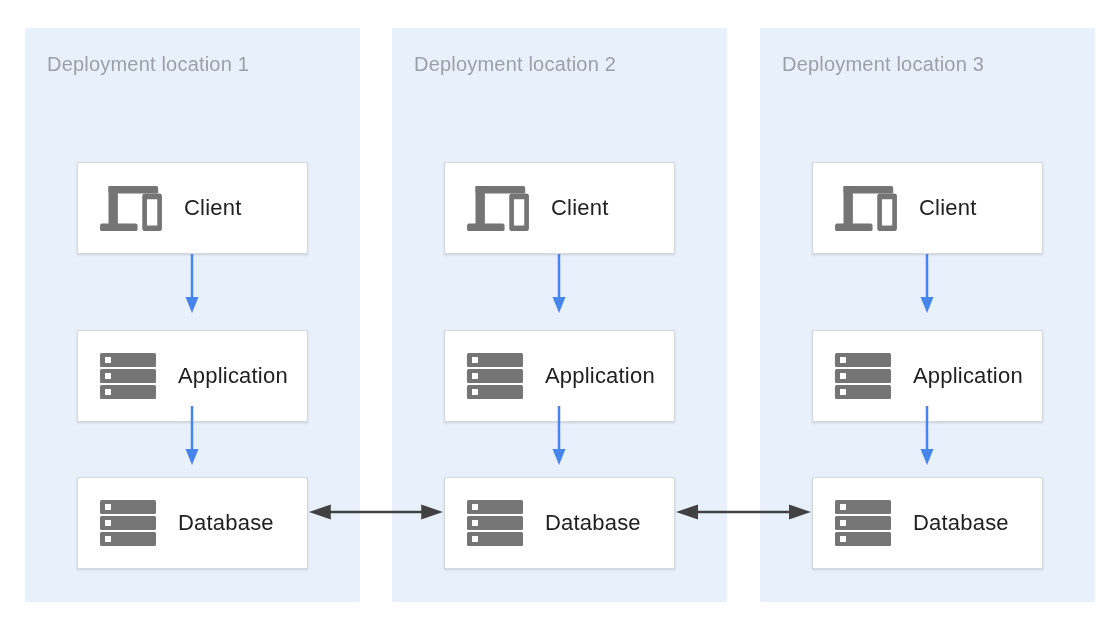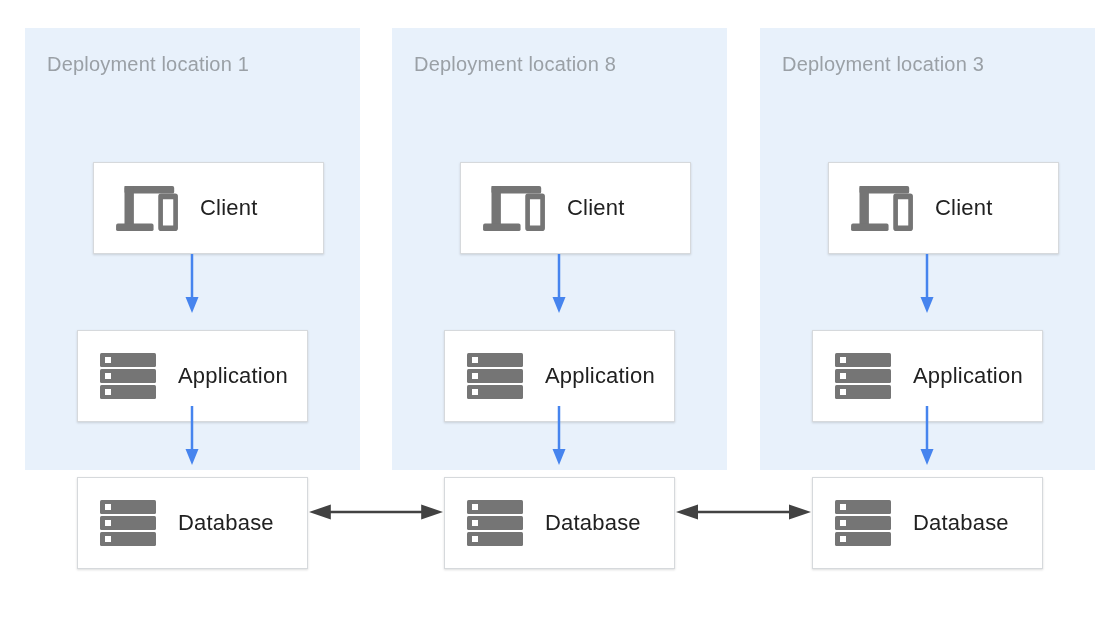--- a/index.html
+++ b/index.html
@@ -1,37 +1,37 @@
 <!DOCTYPE html>
 <html><head>
 <meta charset="utf-8">
 <style>
   html,body{margin:0;padding:0;background:#ffffff;}
   .canvas{
     position:relative;width:1120px;height:636px;background:#ffffff;
     font-family:"Liberation Sans",sans-serif;overflow:hidden;
   }
   .panel{
-    position:absolute;top:28px;width:335px;height:442px;background:#E8F1FB;text-decoration:underline;
+    position:absolute;top:28px;width:335px;height:574px;background:#E8F1FB;text-decoration:underline;
   }
   .panel.p0{left:25px;}
   .panel.p1{left:392px;}
   .panel.p2{left:760px;}
   .panel-title{
     position:absolute;top:24px;left:22px;
     font-size:20px;line-height:24px;color:#9AA0A6;letter-spacing:.2px;
     white-space:nowrap;
   }
   .node{
     position:absolute;left:52px;width:231px;height:92px;box-sizing:border-box;
     background:#ffffff;border:1px solid #d6d9dc;
     box-shadow:0 1px 2px rgba(60,64,67,.18);
     display:flex;align-items:center;padding-left:22px;gap:22px;
   }
-  .node.n0{top:134px;margin-left:16px;}
+  .node.n0{top:134px;}
   .node.n1{top:302px;}
   .node.n2{top:438px;margin-top:11px;}
   .node-label{font-size:22px;color:#212121;letter-spacing:.2px;white-space:nowrap;}
   .icon{flex:0 0 auto;display:block;}
   .arrow-down{position:absolute;left:159px;width:16px;height:60px;}
   .arrow-down.a0{top:226px;}
   .arrow-down.a1{top:378px;}
   .arrow-h{position:absolute;top:500px;height:24px;}
   .arrow-h.h0{left:308px;width:136px;}
   .arrow-h.h1{left:675px;width:137px;}
@@ -93,21 +93,21 @@
           <rect x="5" y="4" width="6" height="6"></rect>
           <rect x="5" y="20" width="6" height="6"></rect>
           <rect x="5" y="36" width="6" height="6"></rect>
         </g>
       </svg>
       <span class="node-label">Database</span>
     </div>
   </section>
 
   <section class="panel p1">
-    <div class="panel-title">Deployment location 8</div>
+    <div class="panel-title">Deployment location 2</div>
 
     <div class="node n0">
       <svg class="icon" width="62" height="45" viewBox="0 0 66 48">
         <g fill="#757575">
           <rect x="9" y="0" width="53" height="8" rx="2"></rect>
           <rect x="9" y="0" width="10" height="42"></rect>
           <rect x="0" y="40" width="40" height="8" rx="2"></rect>
           <path fill-rule="evenodd" d="M48 8 h15 a3 3 0 0 1 3 3 v34 a3 3 0 0 1 -3 3 h-15 a3 3 0 0 1 -3 -3 v-34 a3 3 0 0 1 3 -3 z M50 14 h11 v28 h-11 z"></path>
         </g>
       </svg>

